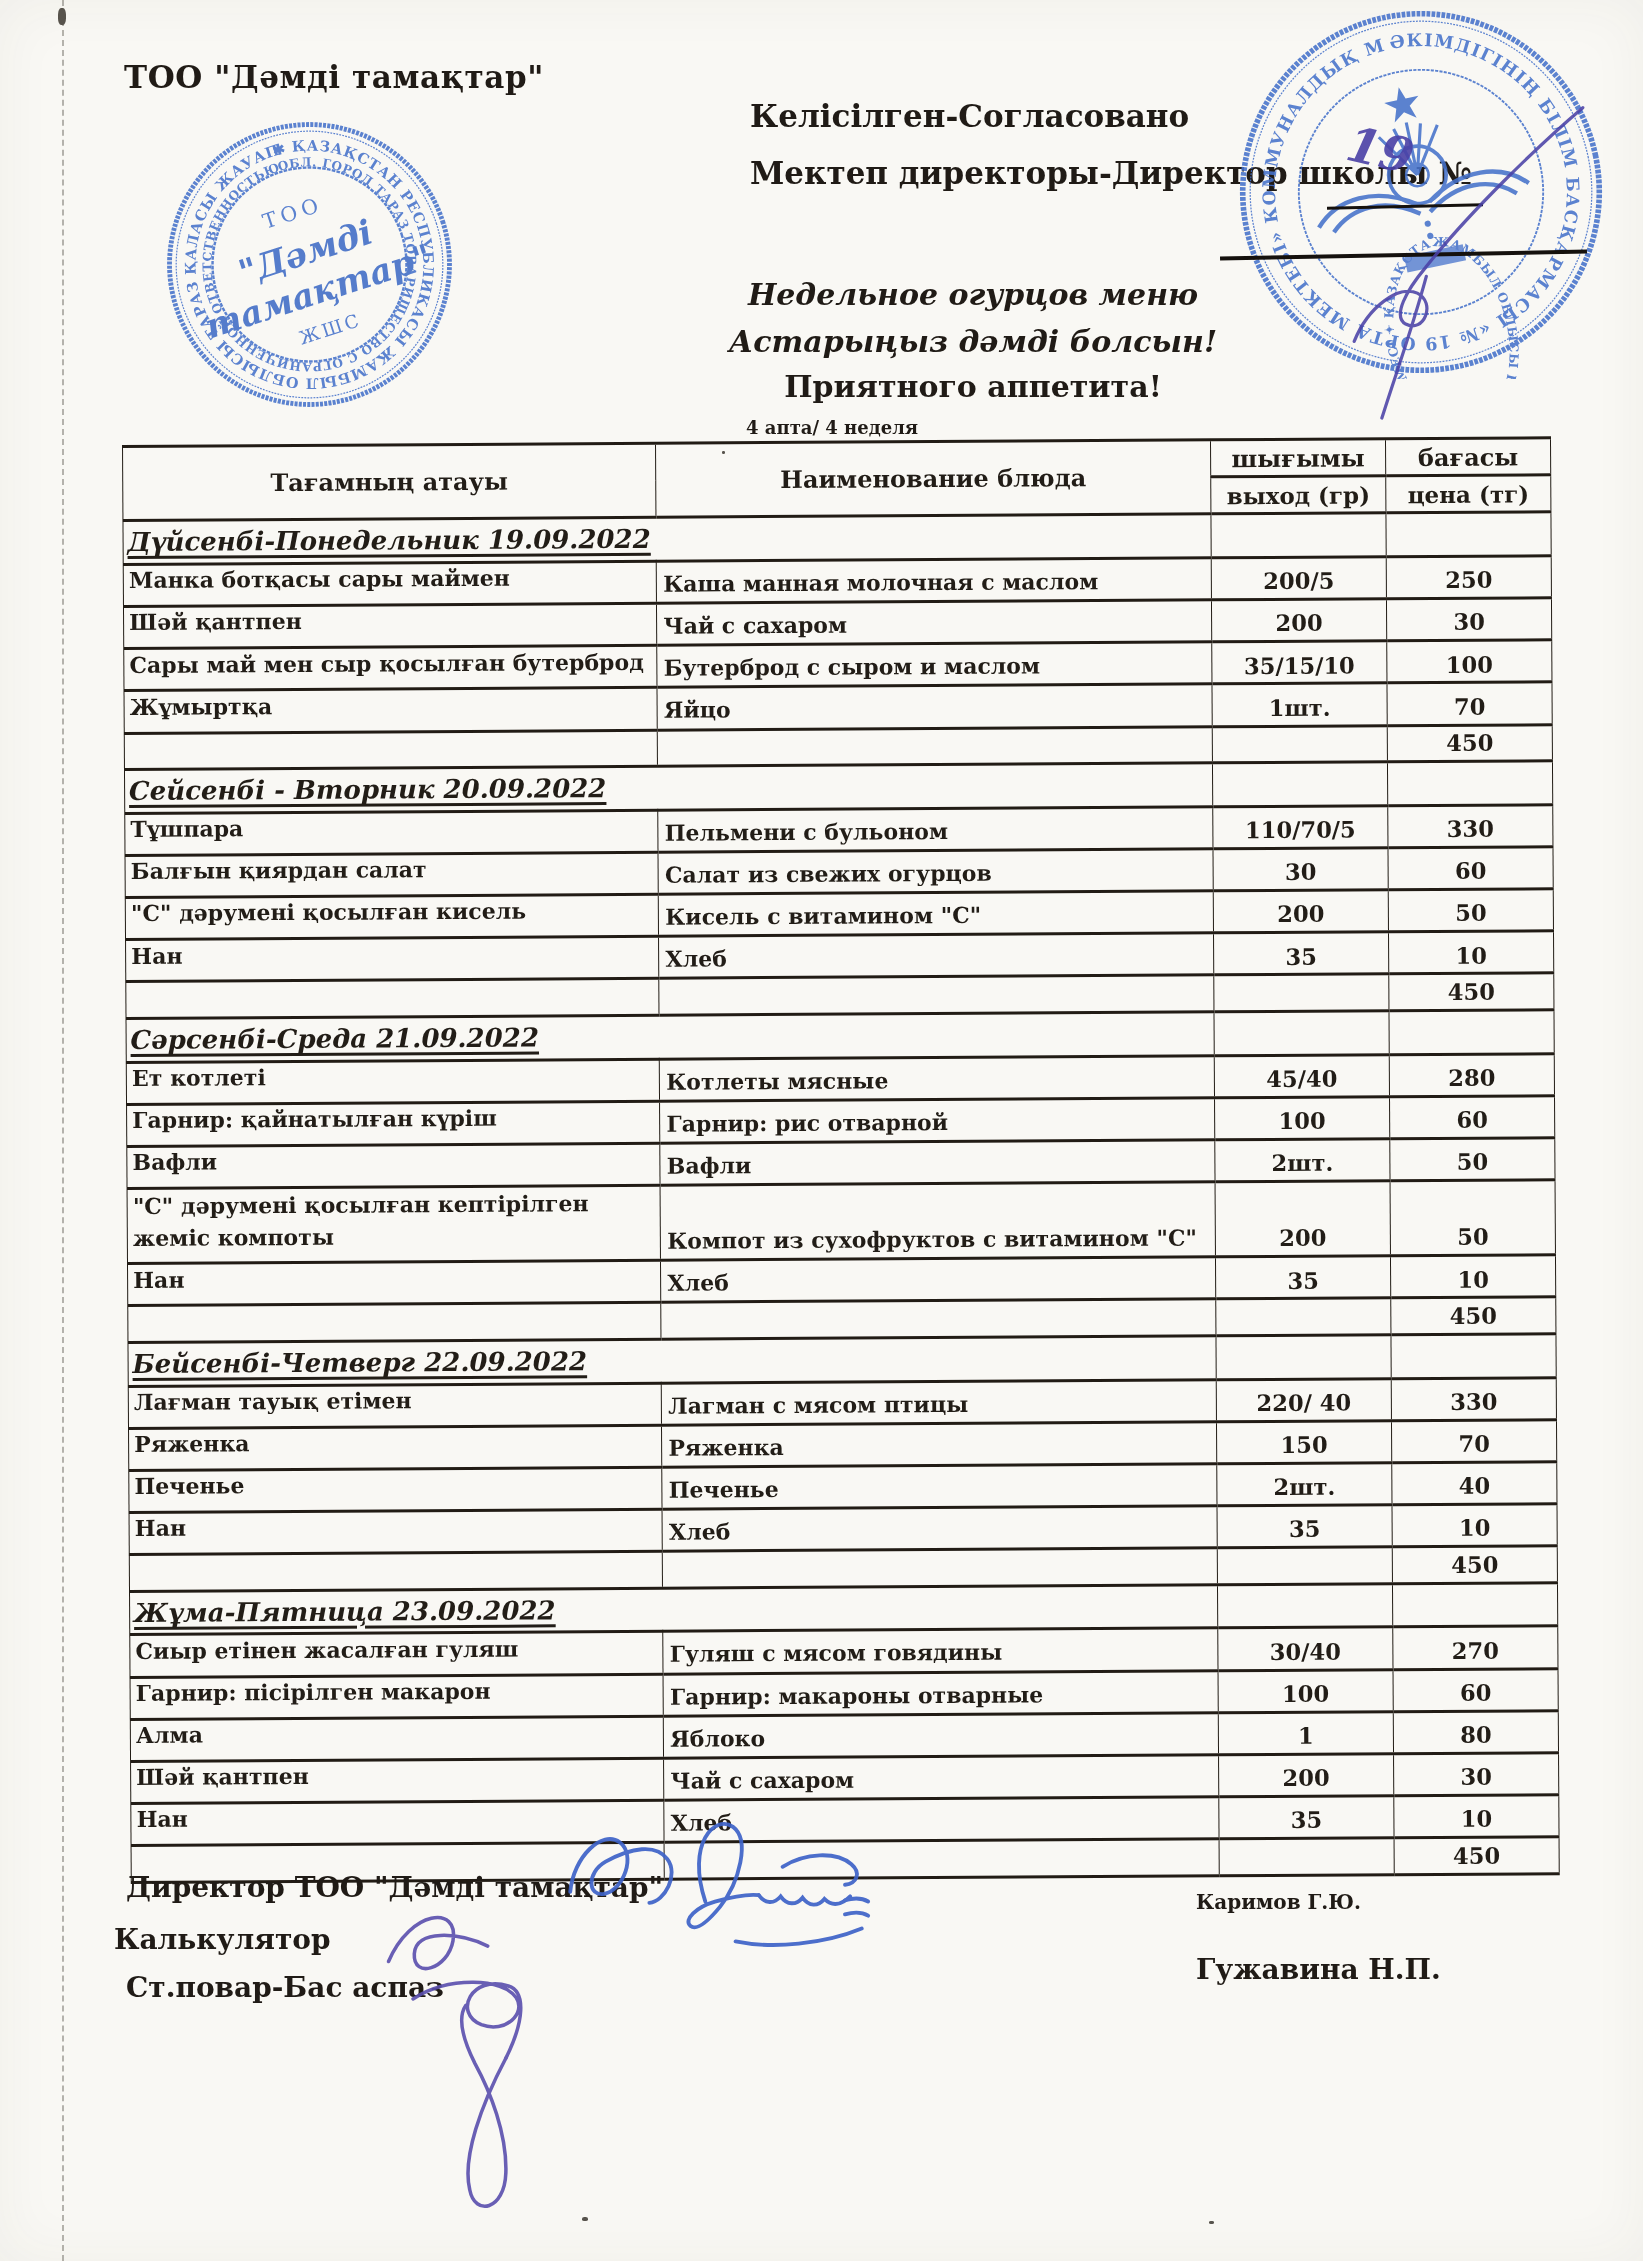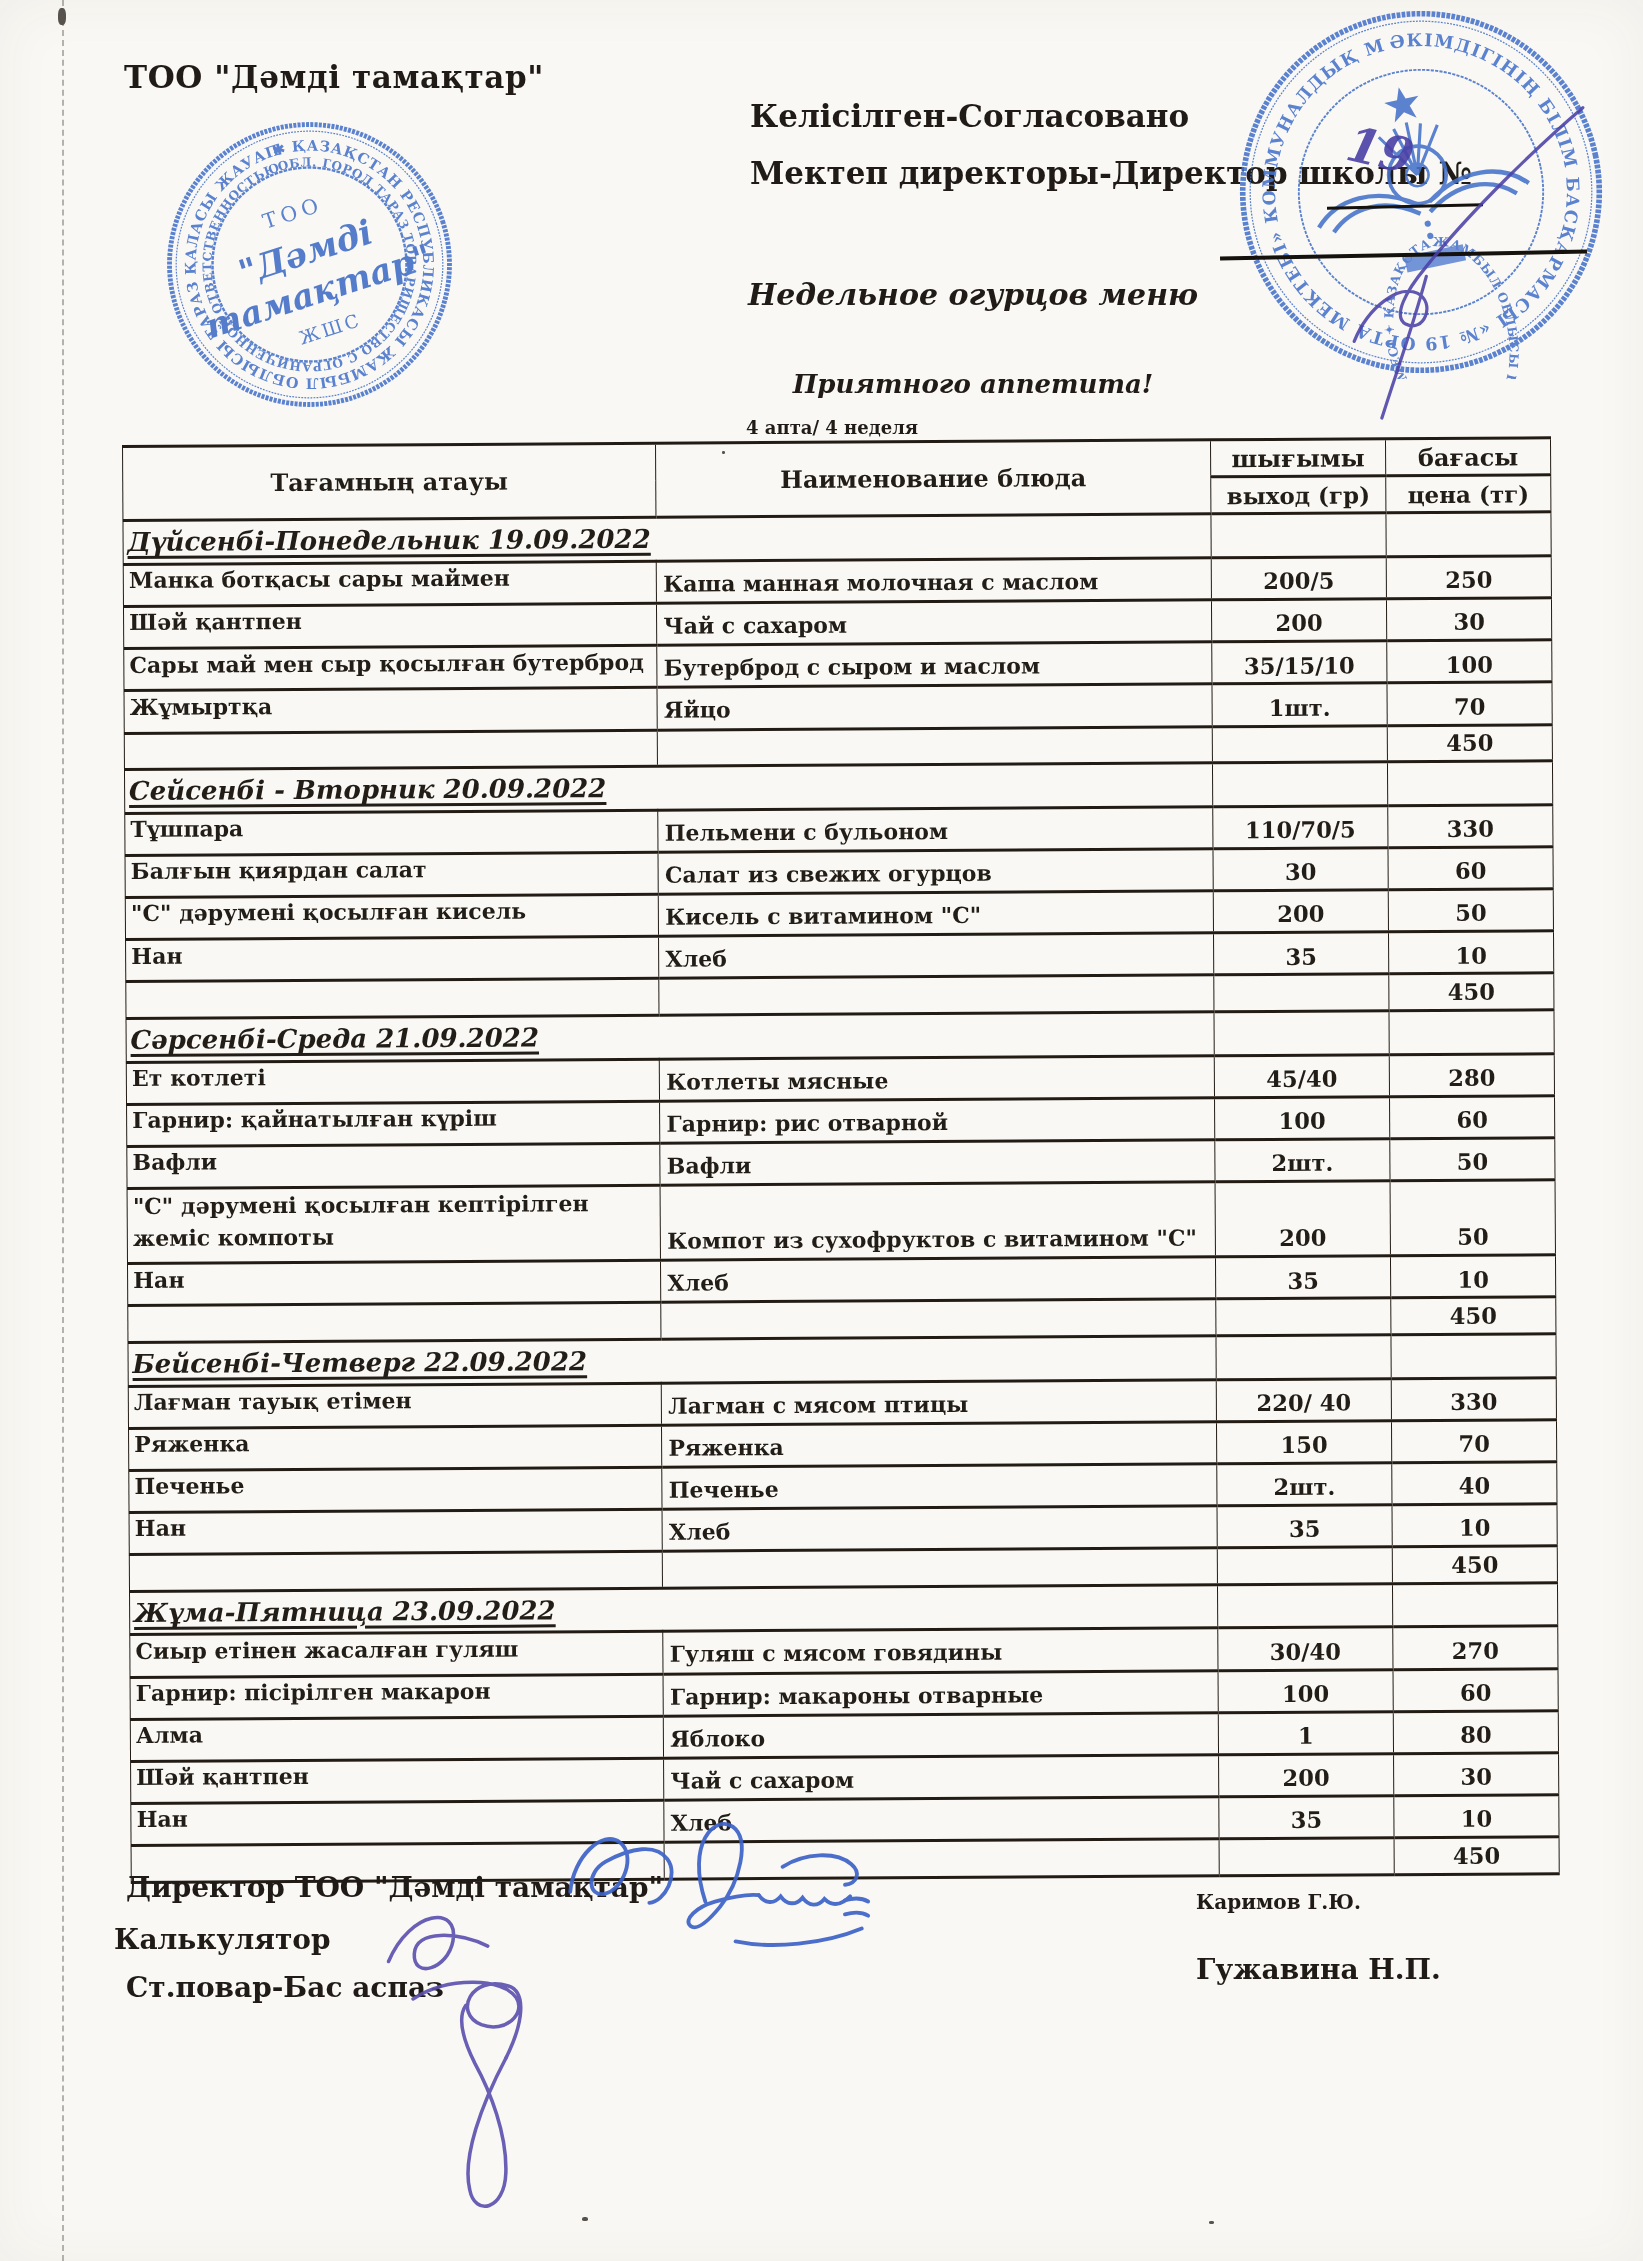--- a/index.html
+++ b/index.html
@@ -18,21 +18,21 @@
   .uline-short{left:1327px;top:205px;width:156px;height:3.2px;background:#15110d;
                transform:rotate(-1.2deg);z-index:4;}
   .uline-long{left:1220px;top:253px;width:367px;height:3.9px;background:#15110d;
               transform:rotate(-1.1deg);z-index:4;}
   .hand-no{left:1347px;top:122px;font-size:48px;font-style:italic;font-weight:bold;
            color:#4a41a6;transform:rotate(13deg);z-index:5;opacity:.9;}
   
   .t-line{z-index:2;white-space:nowrap;}
   .t1{left:696px;top:277px;width:554px;text-align:center;font-size:30px;font-weight:bold;font-style:italic;}
   .t2{left:696px;top:324px;width:554px;text-align:center;font-size:30px;font-weight:bold;font-style:italic;}
-  .t3{left:696px;top:369px;width:554px;text-align:center;font-size:26px;font-weight:bold;font-style:italic;}
+  .t3{left:696px;top:369px;width:554px;text-align:center;font-size:30px;font-weight:bold;}
   .t4{left:746px;top:417px;font-size:18px;font-weight:bold;}
   
   .table-wrap{left:122px;top:445px;z-index:2;transform:rotate(-0.35deg);transform-origin:0 0;}
   table.menu{border-collapse:collapse;table-layout:fixed;width:1425px;}
   table.menu td{border-left:1.3px solid #221c15;border-right:1.3px solid #221c15;
                 border-top:3.2px solid #221c15;border-bottom:3.2px solid #221c15;
                 font-weight:bold;color:#221d17;overflow:hidden;}
   td.c-kk{width:532px;font-size:22px;vertical-align:top;padding:1.3px 2.6px 0 5.2px;white-space:nowrap;}
   td.c-ru{width:554px;font-size:22px;vertical-align:bottom;padding:0 2.6px 5.2px 6.4px;white-space:nowrap;}
   td.c-out{width:174px;font-size:22.6px;text-align:center;vertical-align:bottom;padding-bottom:3.9px;}
@@ -67,20 +67,21 @@
   <div class="edge-dashes"></div>
 
   <div class="abs company">ТОО "Дәмді тамақтар"</div>
   <div class="abs approval2">Мектеп директоры-Директор школы №</div>
   <div class="abs approval1">Келісілген-Согласовано</div>
   <div class="abs uline-short"></div>
   <div class="abs uline-long"></div>
   <div class="abs hand-no">19</div>
 
   <div class="abs t-line t1">Недельное огурцов меню</div>
+  <div class="abs t-line t2">Астарыңыз дәмді болсын!</div>
   <div class="abs t-line t3">Приятного аппетита!</div>
   <div class="abs t-line t4">4 апта/ 4 неделя</div>
 
   <svg class="abs stamp" style="left:158px;top:113px;" width="303" height="303" viewBox="0 0 500 500">
     <g transform="rotate(-18 250 250)" fill="none" stroke="#4672cb">
       <circle cx="250" cy="250" r="231" stroke-width="8" stroke-dasharray="5,2"></circle>
       <circle cx="250" cy="250" r="220" stroke-width="2" stroke-dasharray="3,2"></circle>
       <circle cx="250" cy="250" r="160" stroke-width="4" stroke-dasharray="6,2"></circle>
       <defs>
         <path id="lsOut" d="M250,62 a188,188 0 1,1 -0.1,0"></path>

